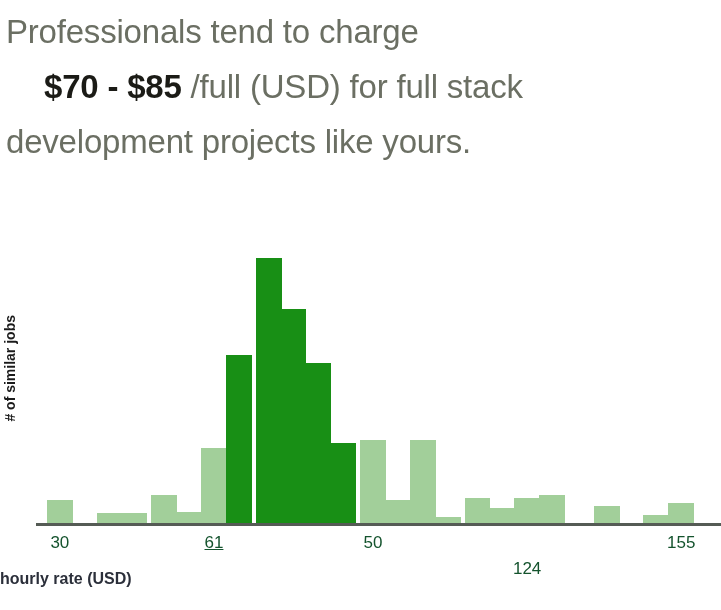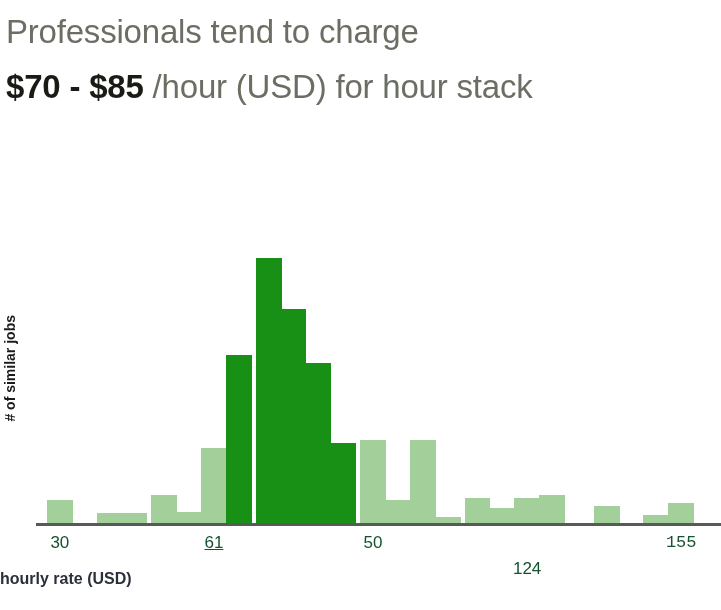--- a/index.html
+++ b/index.html
@@ -22,20 +22,21 @@
   .hl-line {
     font-size:33px;
     line-height:55px;
     color:#6b6f63;
     letter-spacing:-0.2px;
     white-space:nowrap;
   }
   .hl-strong {
     font-weight:bold;
     color:#1b1b16;
+    margin-left:38px;
   }
 
   
   #chart {
     position:absolute;
     left:0; top:185px;
     width:721px; height:425px;
   }
   #plot-area {
     position:absolute;
@@ -91,21 +92,22 @@
     transform:rotate(180deg);
     white-space:nowrap;
     text-align:center;
   }
 </style>
 </head>
 <body>
 
 <div id="headline">
   <div class="hl-line">Professionals tend to charge</div>
-  <div class="hl-line"><span class="hl-strong">$70 - $85</span><span> /hour (USD) for hour stack</span></div>
+  <div class="hl-line"><span class="hl-strong">$70 - $85</span><span> /full (USD) for full stack</span></div>
+  <div class="hl-line">development projects like yours.</div>
 </div>
 
 <div id="chart">
   <div id="ylabel"># of similar jobs</div>
   <div id="plot-area">
       <div class="bar light" title="$30: 2.1" style="left: 6.95912px; width: 25.8482px; height: 22.61px;"></div>
       <div class="bar light" title="$35: 0" style="left: 31.8131px; width: 25.8482px; height: 0px;"></div>
       <div class="bar light" title="$40: 0.9" style="left: 56.6672px; width: 25.8482px; height: 9.69px;"></div>
       <div class="bar light" title="$45: 0.9" style="left: 81.5212px; width: 25.8482px; height: 9.69px;"></div>
       <div class="bar light" title="$51: 2.6" style="left: 111.346px; width: 25.8482px; height: 27.9933px;"></div>
@@ -129,14 +131,14 @@
       <div class="bar light" title="$145: 0" style="left: 578.601px; width: 25.8482px; height: 0px;"></div>
       <div class="bar light" title="$150: 0.7" style="left: 603.455px; width: 25.8482px; height: 7.53667px;"></div>
       <div class="bar light" title="$155: 1.9" style="left: 628.309px; width: 25.8482px; height: 20.4567px;"></div>
     </div>
   <div id="axis-line"></div>
   <div id="xlabel">hourly rate (USD)</div>
 <div class="tick-label" style="left: 59.8832px;">30</div>
     <div class="tick-label" style="left: 213.978px; text-decoration: underline;">61</div>
     <div class="tick-label" style="left: 373.044px;">50</div>
     <div class="tick-label" style="left: 527.139px; margin-top: 26px;">124</div>
-    <div class="tick-label" style="left: 681.234px; font-family: Liberation Mono, monospace;">155</div>
+    <div class="tick-label" style="left: 681.234px;">155</div>
   </div>
 
 </body></html>

